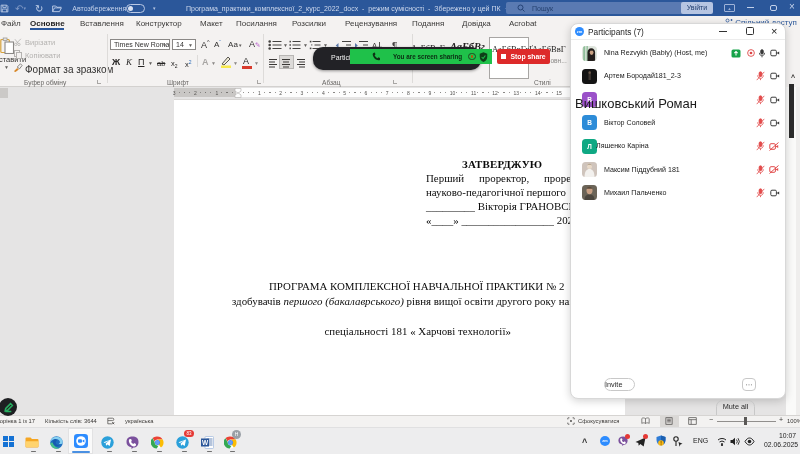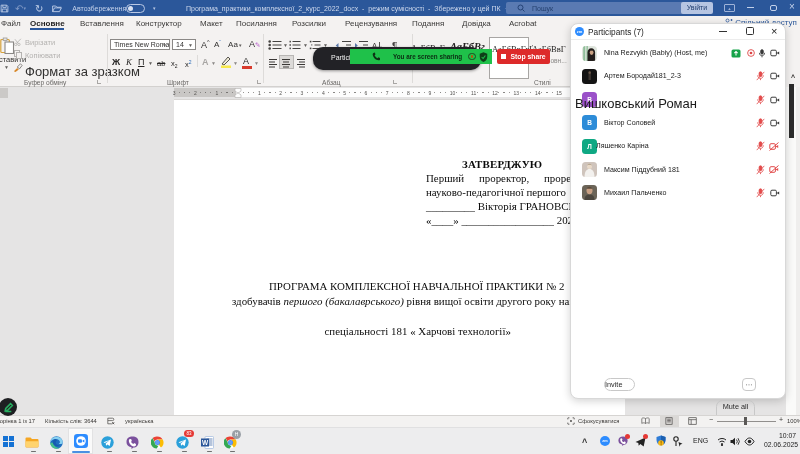--- a/index.html
+++ b/index.html
@@ -87,21 +87,21 @@
 <div class="abs" style="left:25px;top:38px;color:#b4b2b0;font-size:7.5px;">Вирізати</div>
 <div class="abs" style="left:14px;top:50px;width:6px;height:7px;border:1px solid #b4b2b0;background:#f4f2f1;"></div>
 <div class="abs" style="left:16px;top:52px;width:6px;height:7px;border:1px solid #b4b2b0;background:#f4f2f1;"></div>
 <div class="abs" style="left:25px;top:51px;color:#b4b2b0;font-size:7.5px;">Копіювати</div>
 <div class="abs" style="left:13px;top:63px;width:10px;height:9px;">
   <svg width="10" height="9" viewBox="0 0 12 11">
       <path d="M1 10 l4-4 2 2 -4 3 z" fill="#d8882a"></path>
       <path d="M5 5 l4-4 2 2 -3 4 z" fill="none" stroke="#7a7876" stroke-width="1.1"></path>
     </svg>
 </div>
-<div class="abs" style="left:25px;top:64px;color:#323130;font-size:13px;">Формат за зразком</div>
+<div class="abs" style="left:25px;top:64px;color:#323130;font-size:10px;">Формат за зразком</div>
 <div class="abs" style="left:24px;top:78.5px;color:#686664;font-size:6.6px;">Буфер обміну</div>
 <div class="abs" style="left:97px;top:80px;width:3.5px;height:3.5px;border-left:1px solid #a8a6a4;border-bottom:1px solid #a8a6a4;"></div>
 <div class="abs" style="left:107px;top:34px;width:1px;height:49px;background:#dddbd9;"></div>
 
 <div class="abs" style="left:110px;top:39px;width:60px;height:11px;background:#fff;border:1px solid #8a8886;color:#323130;font-size:7px;line-height:10px;padding-left:3px;white-space:nowrap;overflow:hidden;">Times New Roma</div>
 <div class="abs" style="left:162px;top:42px;color:#605e5c;font-size:5px;">▼</div>
 <div class="abs" style="left:172px;top:39px;width:24px;height:11px;background:#fff;border:1px solid #8a8886;color:#323130;font-size:7px;line-height:10px;padding-left:3px;">14</div>
 <div class="abs" style="left:188px;top:42px;color:#605e5c;font-size:5px;">▼</div>
 <div class="abs" style="left:201px;top:39px;color:#323130;font-size:9px;">А<span style="font-size:5.5px;vertical-align:4px;">^</span></div>
 <div class="abs" style="left:214px;top:39.5px;color:#323130;font-size:8px;">А<span style="font-size:4.5px;color:#2b6cb8;vertical-align:3px;">ˇ</span></div>

